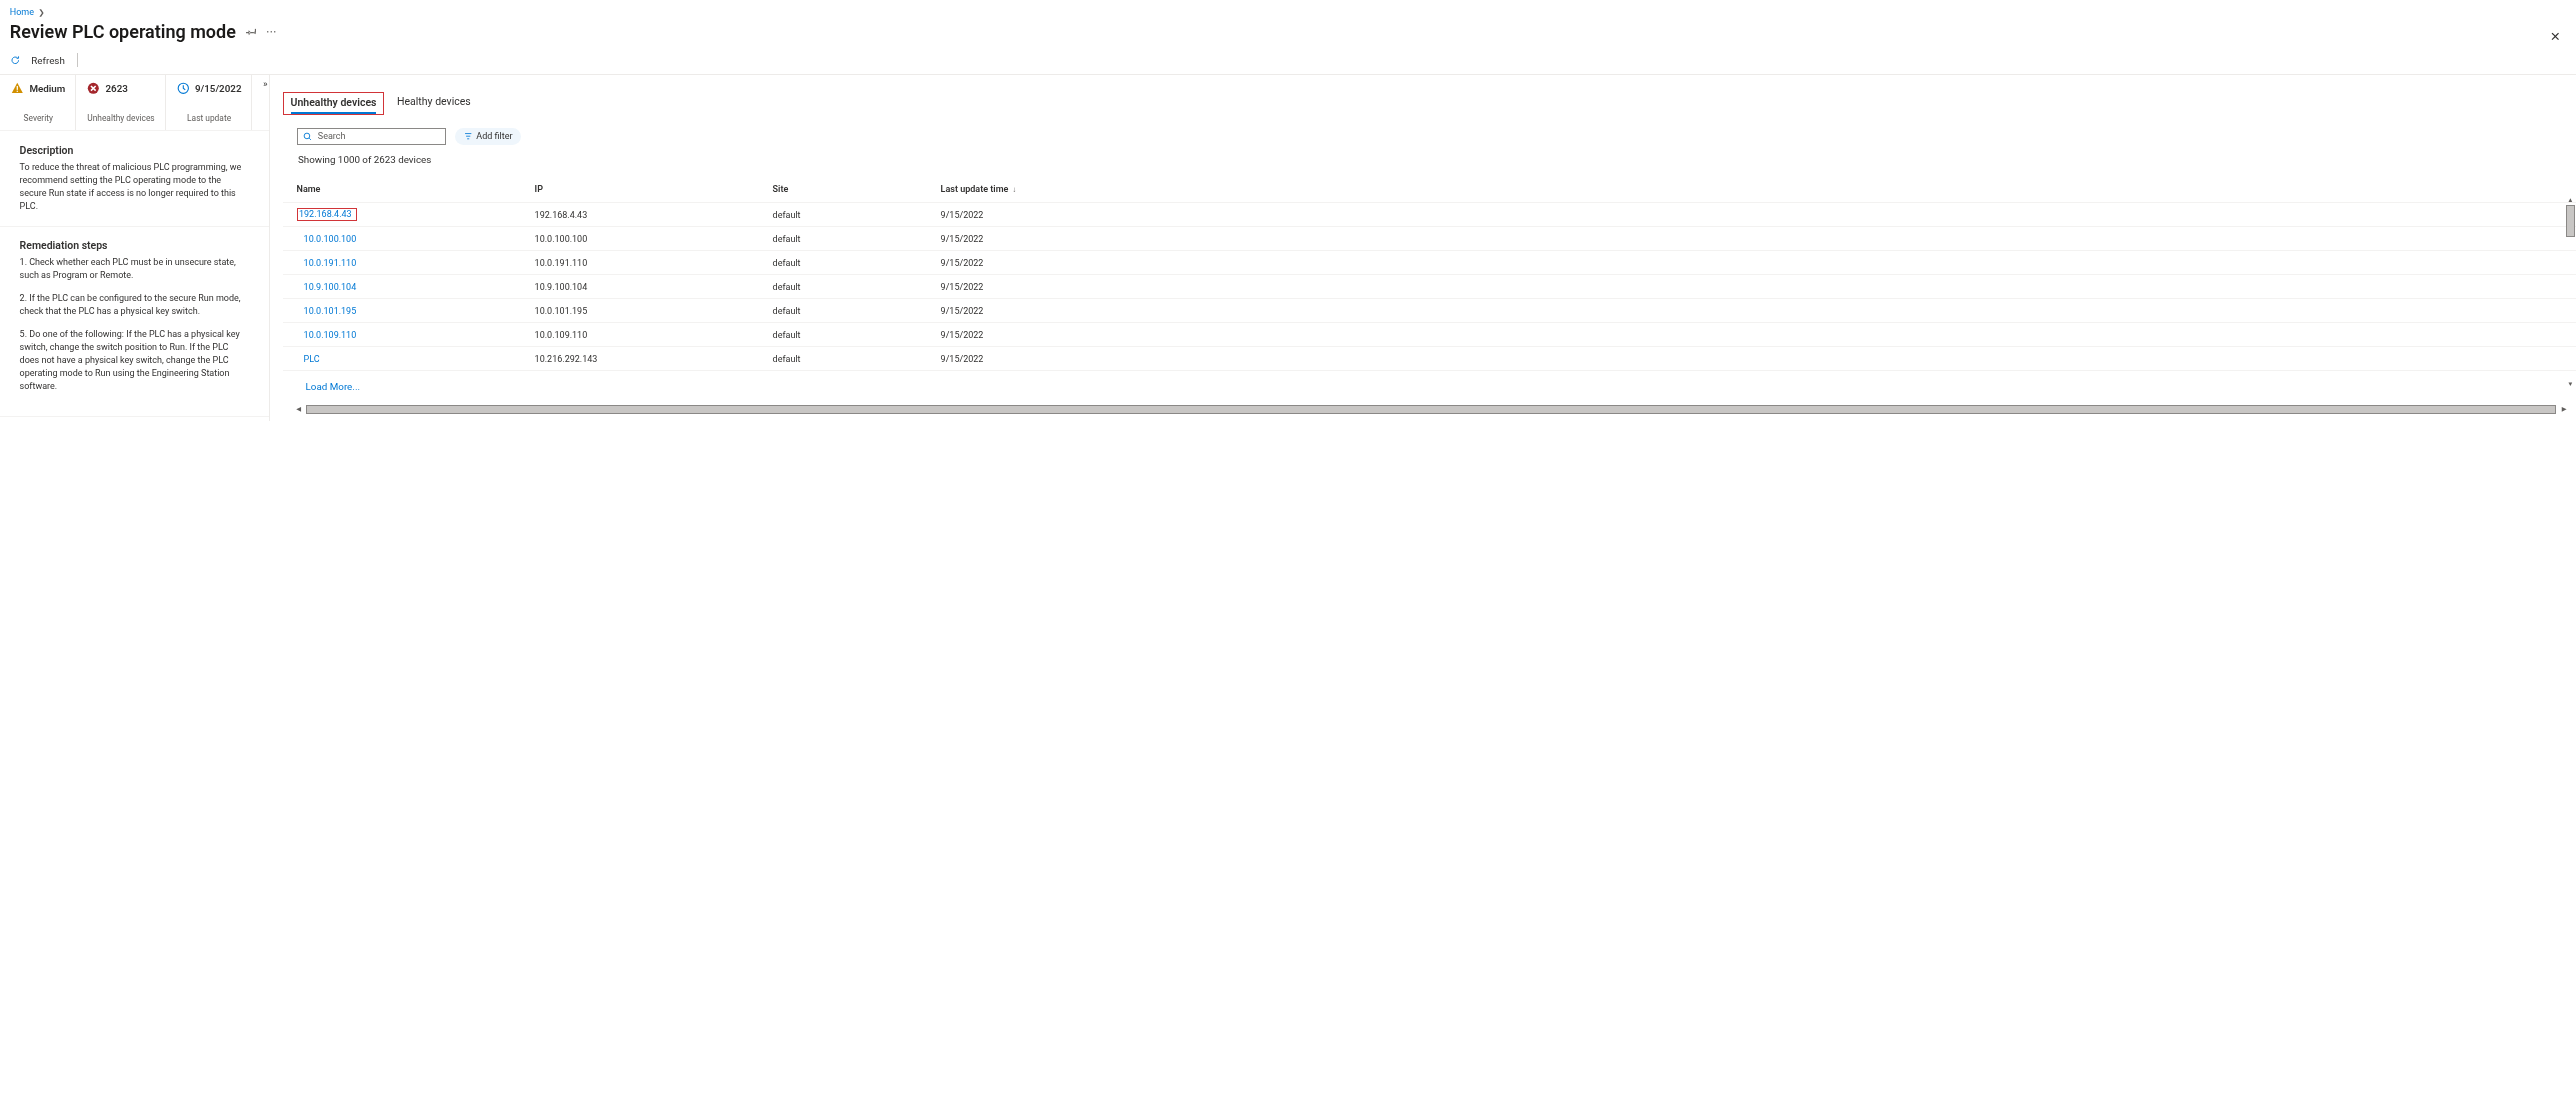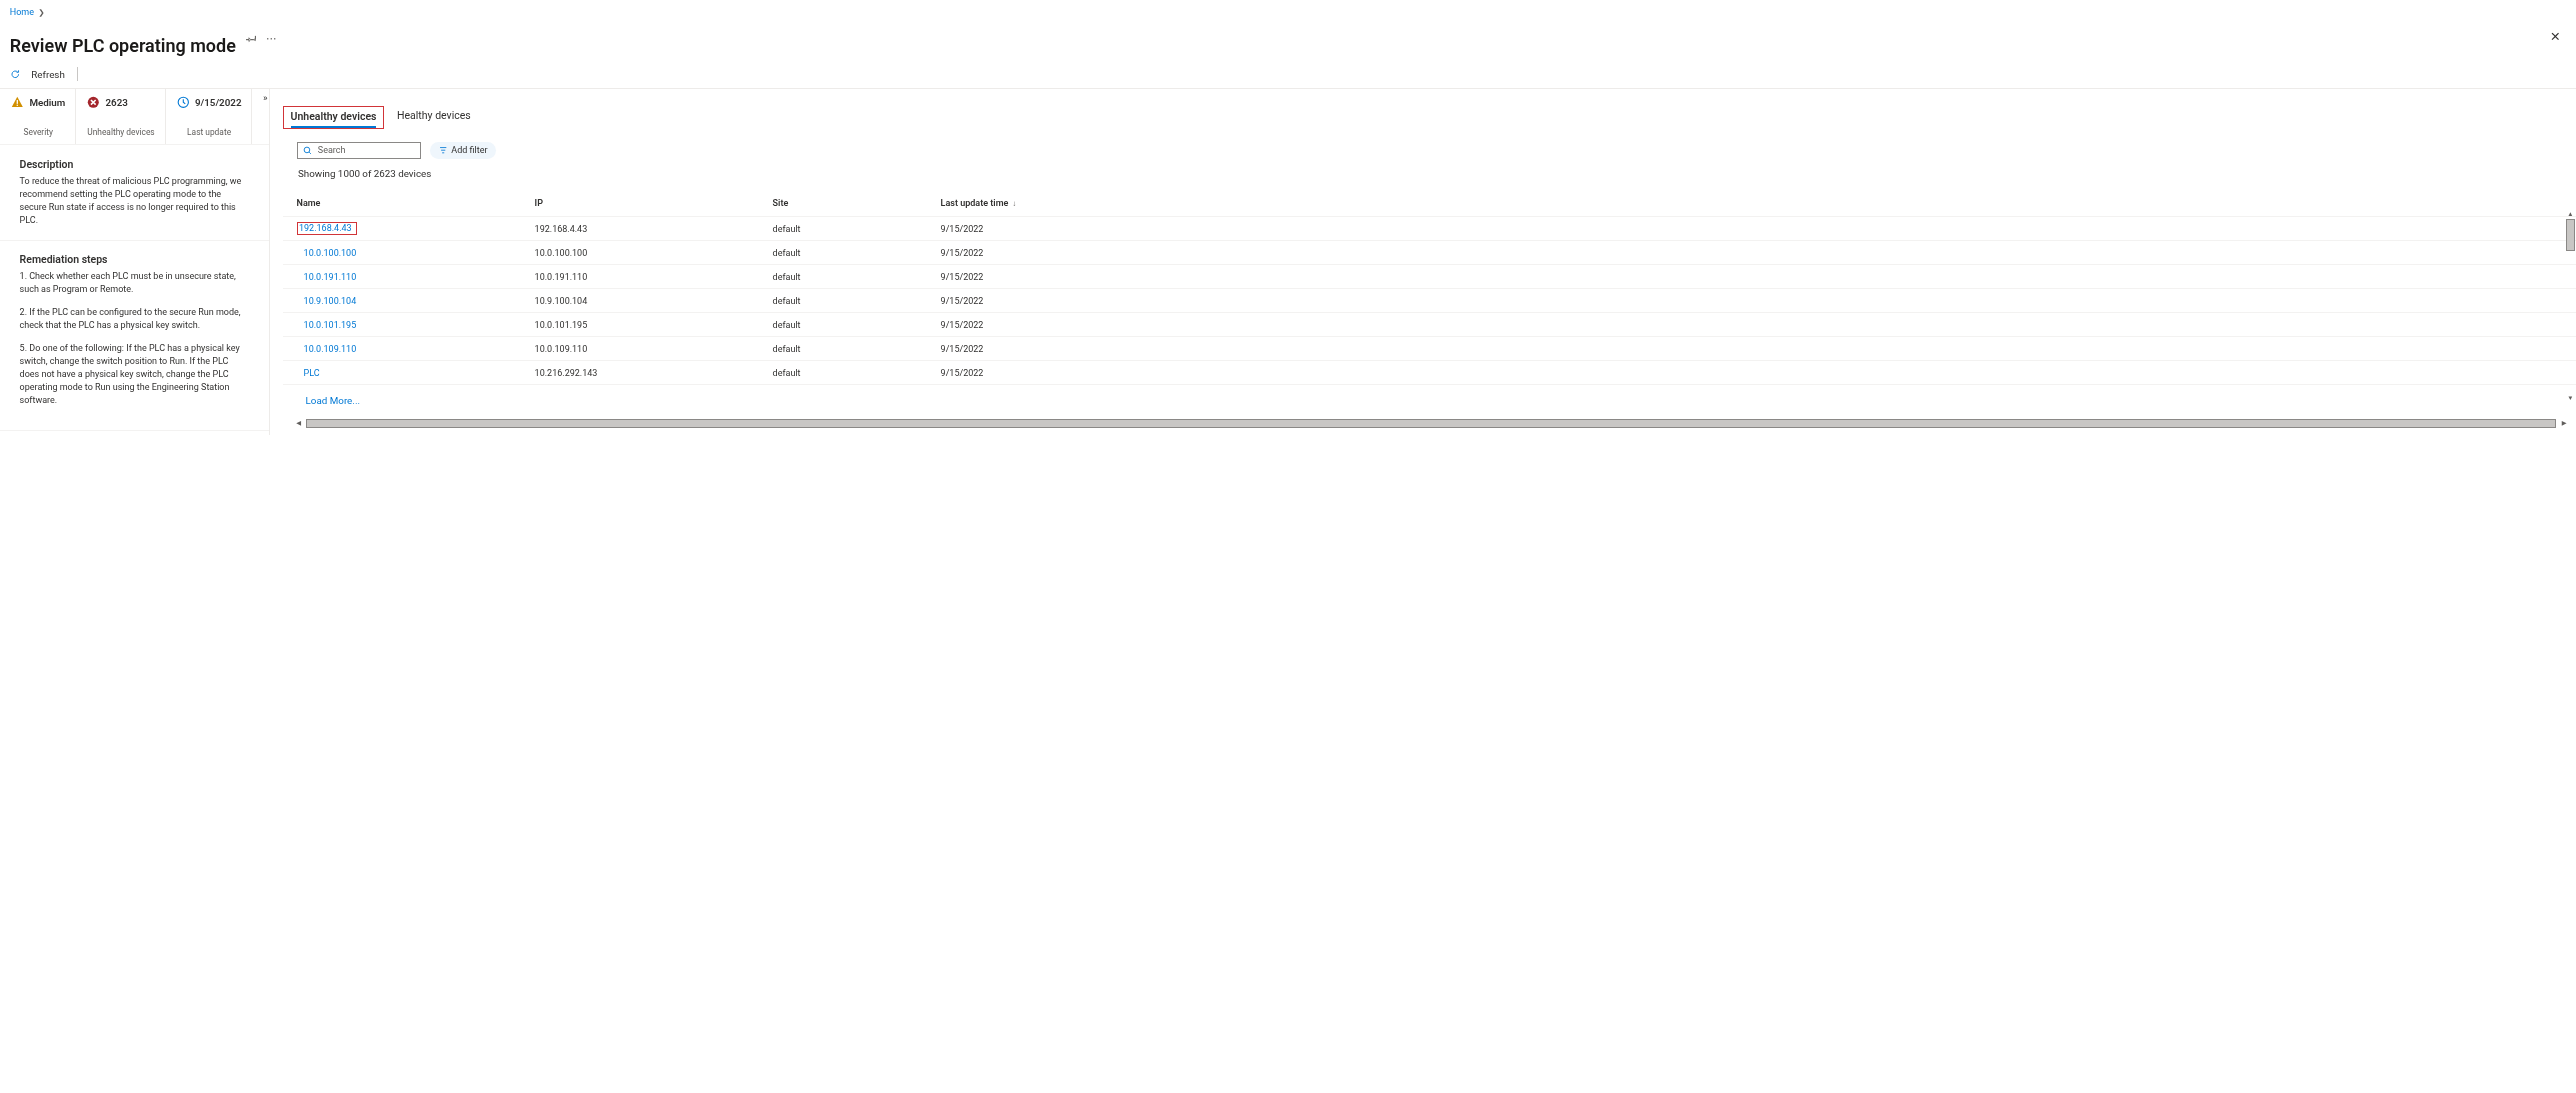--- a/index.html
+++ b/index.html
@@ -26,21 +26,20 @@
   .title-row {
     display: flex;
     align-items: center;
     gap: 9.8px;
     padding: 2.8px 9.8px 8.4px;
   }
   .title-row h1 {
     font-size: 18px;
     font-weight: 600;
     color: #1b1a19;
-    margin-top: 14px;
   }
   .title-actions { display:flex; align-items:center; gap:9.8px; color:#605e5c; }
   .title-actions .iconbtn { cursor:pointer; font-size:10.5px; display:flex; align-items:center; }
 
   .close-x {
     position: absolute;
     right: 15.4px;
     top: 29px;
     font-size: 12.6px;
     color: #323130;
@@ -159,21 +158,21 @@
     align-items:center;
     gap:9.8px;
     padding: 15.4px 14px 0;
   }
   .searchbox {
     display:flex;
     align-items:center;
     gap:5.6px;
     border:0.7px solid #8a8886;
     height:17px;
-    width:124px;
+    width:149px;
     padding:0 5.6px;
     color:#605e5c;
     font-size:9px;
     background:#fff;
   }
   .searchbox svg { color:#0078d4; }
   .pillbtn {
     display:flex; align-items:center; gap:4.2px;
     background:#eff6fc;
     color:#323130;

